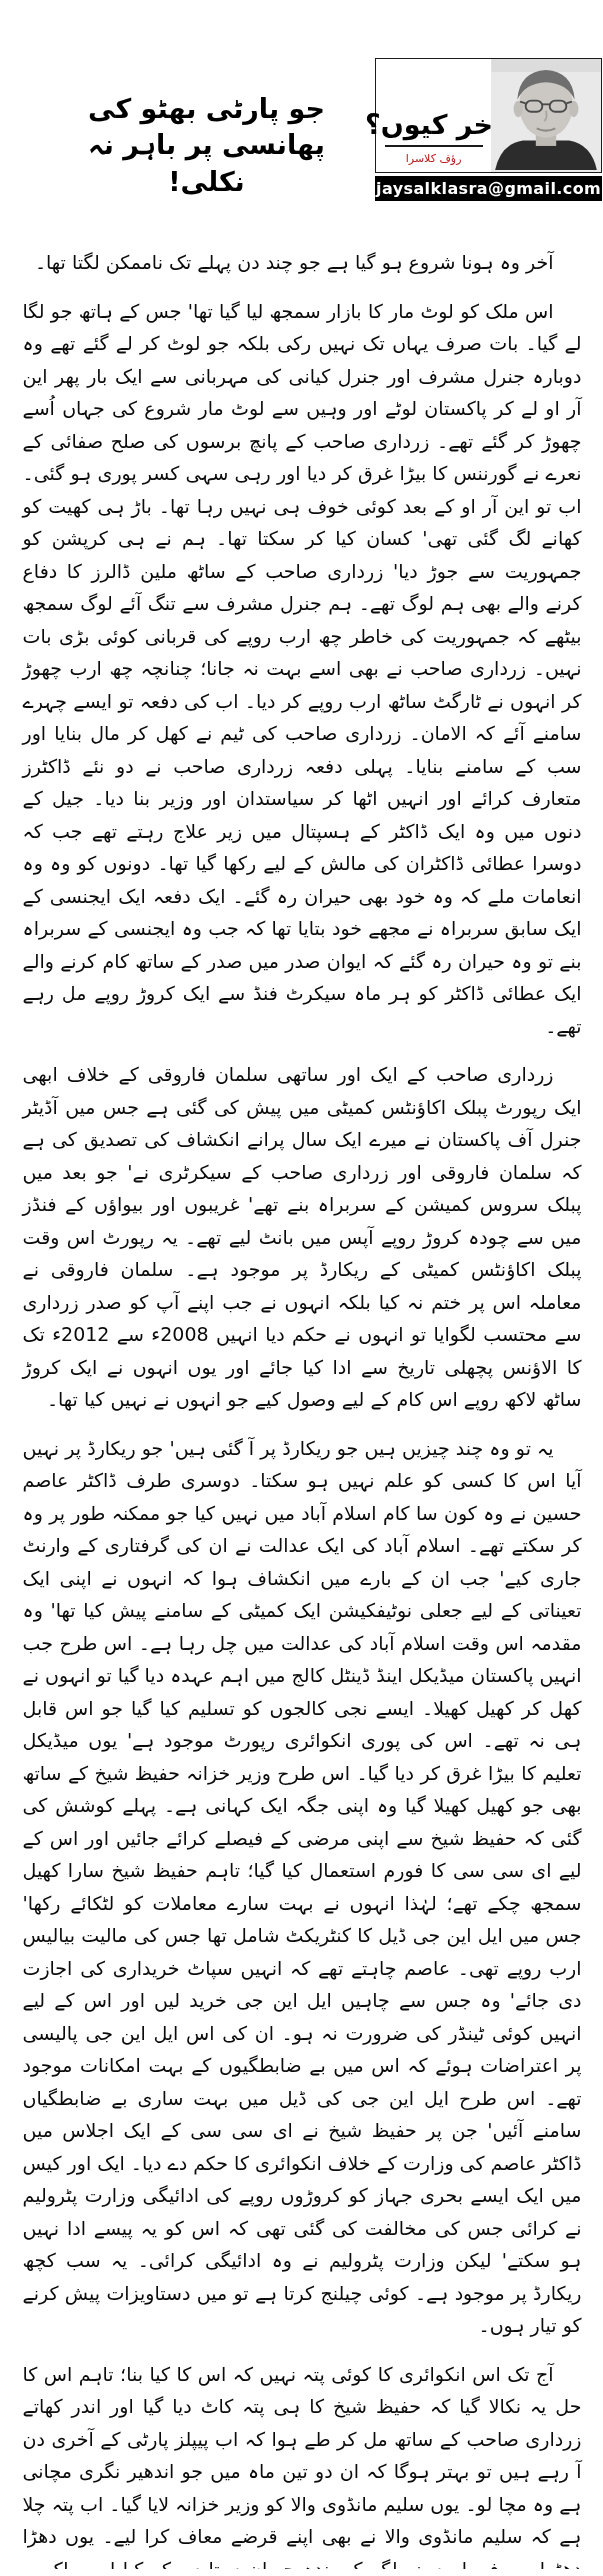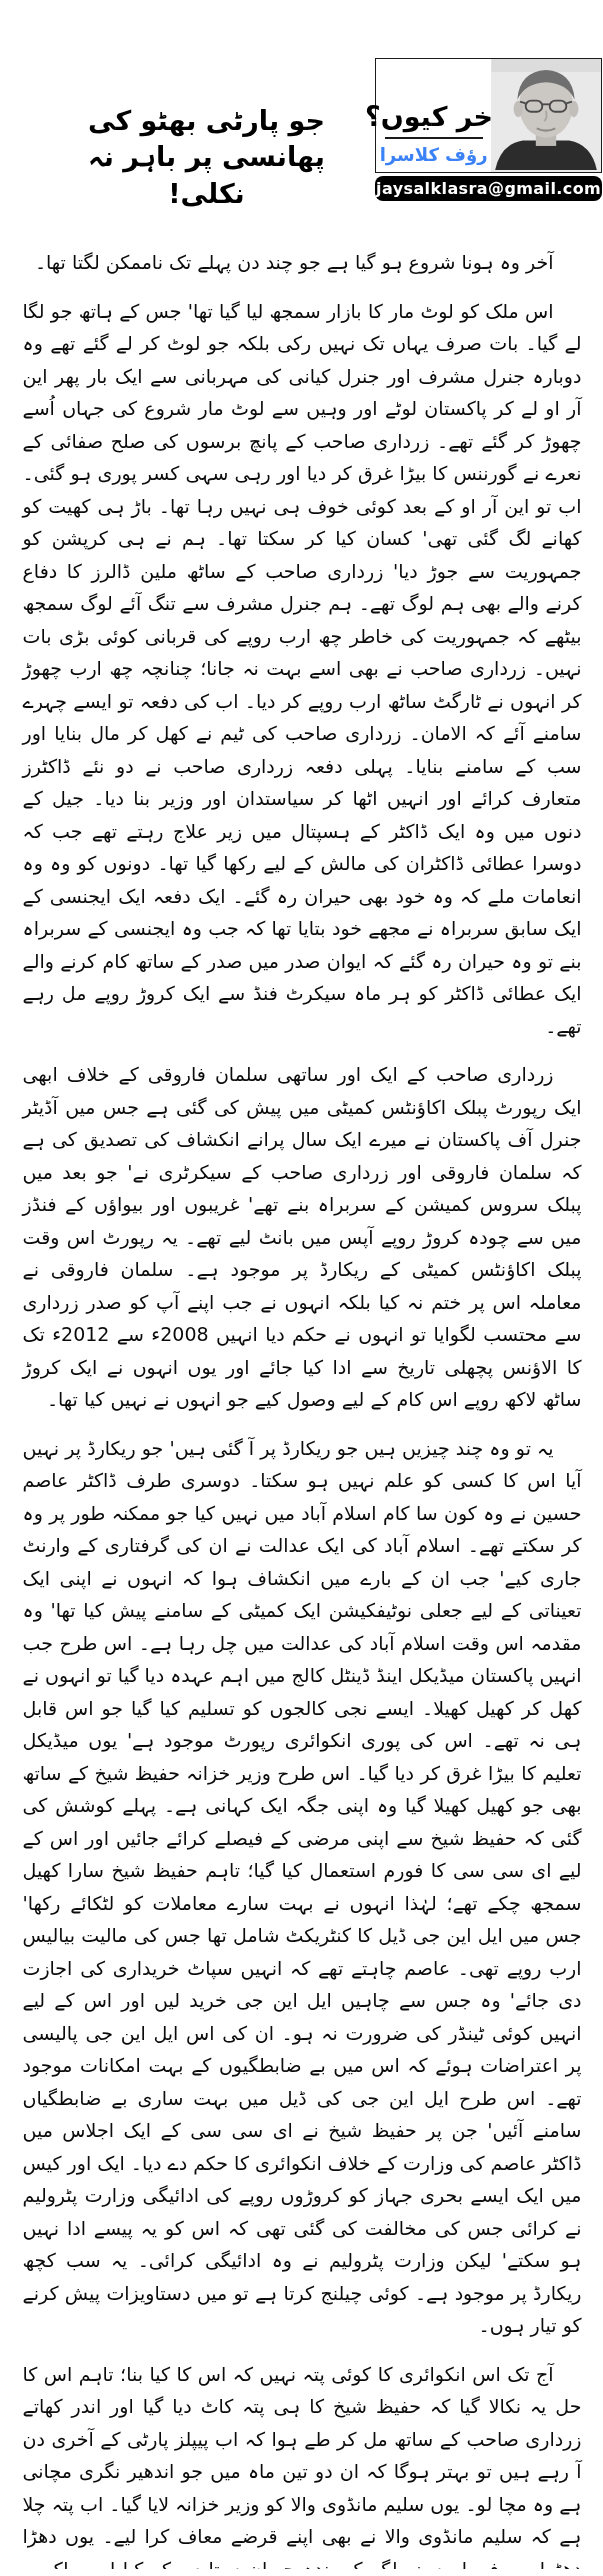--- a/index.html
+++ b/index.html
@@ -4,43 +4,43 @@
 <style>
   html,body{margin:0;padding:0;background:#ffffff;}
   .page{
     position:relative;width:604px;height:2576px;overflow:hidden;
     background:#ffffff;color:#111;
     font-family:"DejaVu Sans",sans-serif;
   }
   
   .masthead{position:absolute;top:0;left:0;right:0;height:227px;}
   .headline{
-    position:absolute;top:87px;right:243px;left:52px;margin:16px;
+    position:absolute;top:87px;right:243px;left:52px;margin:4px;
     direction:rtl;text-align:center;
     font-size:27px;line-height:1.35;font-weight:bold;color:#000;
   }
   .brand-box{
     position:absolute;top:58px;right:1.9px;width:227px;height:115px;
     border:1.9px solid #1b1b1b;background:#fff;box-sizing:border-box;
     display:flex;flex-direction:row;
   }
   .brand-text{
     flex:1;display:flex;flex-direction:column;justify-content:flex-end;
     align-items:center;padding:5.6px 1.9px 7.4px 1.9px;direction:rtl;min-width:0;
   }
   .column-title{font-size:27px;font-weight:bold;line-height:1.05;color:#000;white-space:nowrap;}
   .rule{width:88%;height:1.9px;background:#1b1b1b;margin:5.6px 0 4.6px;}
-  .author{font-size:18px;font-weight:bold;color:#3b82f6;white-space:nowrap;}
+  .author{font-size:11px;font-weight:normal;color:#b91c1c;white-space:nowrap;}
   .photo{width:110px;height:100%;overflow:hidden;background:#ececec;flex:0 0 auto;}
   .photo svg{display:block;}
   .email-bar{
     position:absolute;top:176px;right:1.9px;width:227px;height:25px;
     background:#000;color:#fff;box-sizing:border-box;
     display:flex;align-items:center;justify-content:center;
-    font-size:16px;font-weight:bold;letter-spacing:0.4px;border-radius:8px;
+    font-size:16px;font-weight:bold;letter-spacing:0.4px;
   }
   
   .article-body{
     position:absolute;top:230px;left:6.5px;right:6.5px;bottom:7.4px;overflow:hidden;
     direction:rtl;text-align:justify;
     font-size:19px;line-height:32.5px;color:#0b0b0b;
   }
   .para{margin:16px;text-indent:28px;}
 </style>
 </head>

